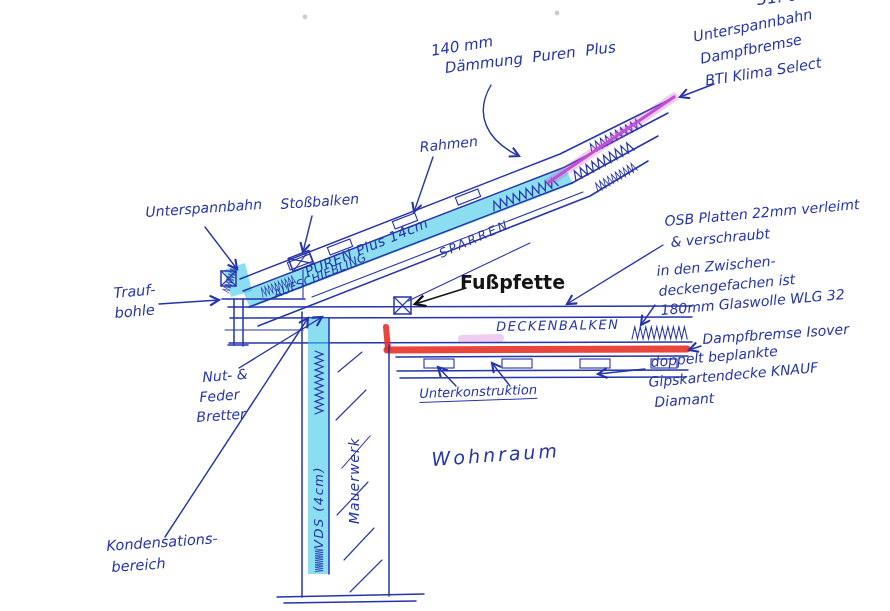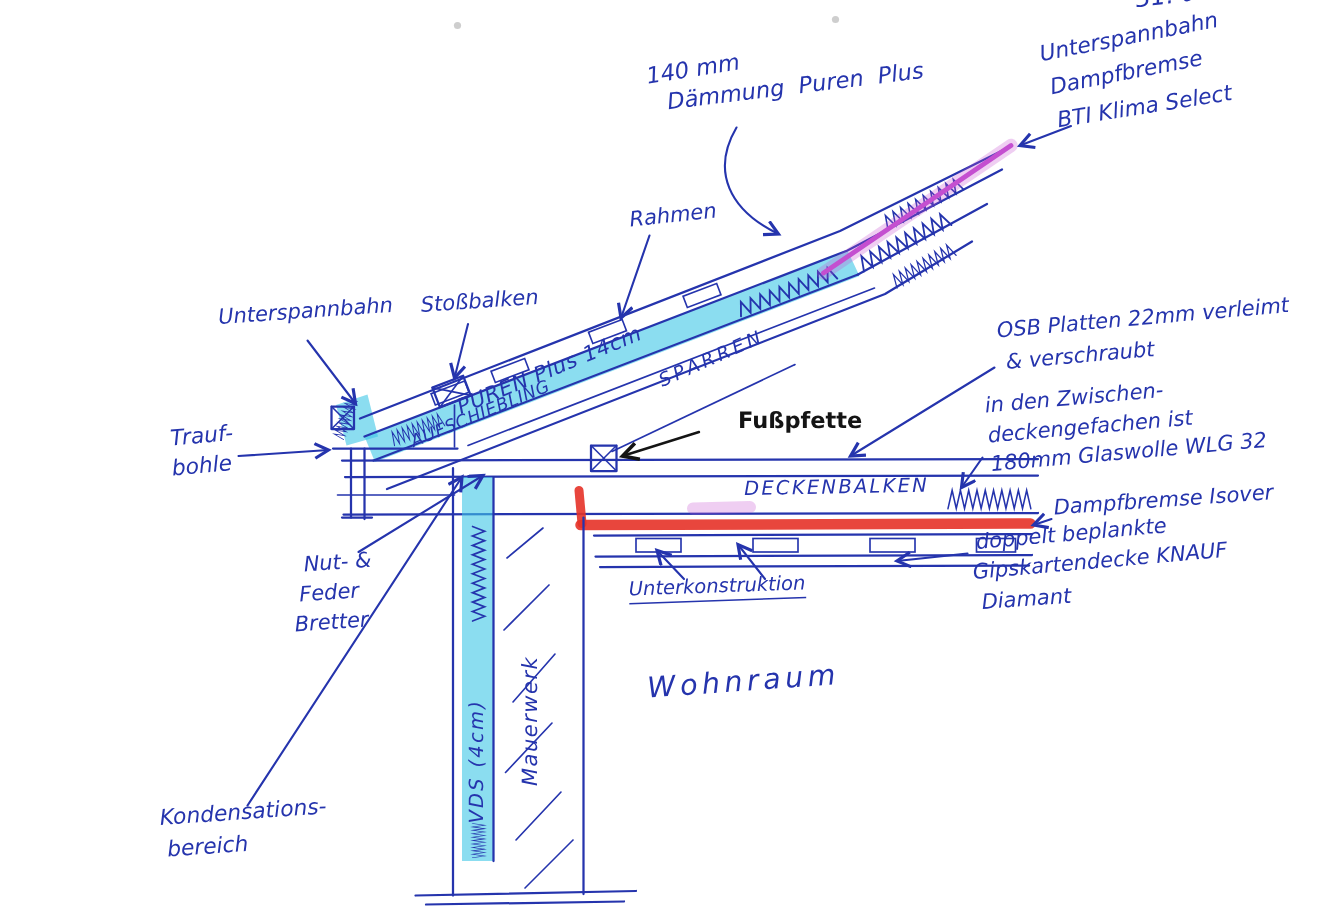--- a/index.html
+++ b/index.html
@@ -200,21 +200,21 @@
   <div class="hw" style="left:145px;top:205px;font-size:14px;transform:rotate(-4deg)">Unterspannbahn</div>
   <div class="hw" style="left:280px;top:197px;font-size:14px;transform:rotate(-4deg)">Stoßbalken</div>
 
   <div class="hw" style="left:113px;top:286px;font-size:14.5px;transform:rotate(-5deg)">Trauf-</div>
   <div class="hw" style="left:114px;top:306px;font-size:14.5px;transform:rotate(-5deg)">bohle</div>
 
   <div class="hw" style="left:303px;top:266px;font-size:14px;transform:rotate(-22.5deg);letter-spacing:.5px">PUREN Plus 14cm</div>
   <div class="hw" style="left:272px;top:289px;font-size:11.5px;transform:rotate(-22.5deg);letter-spacing:.5px">AUFSCHIEBLING</div>
   <div class="hw" style="left:437px;top:248px;font-size:12.5px;transform:rotate(-24deg);letter-spacing:2.5px">SPARREN</div>
 
-  <div class="typed" style="left:492px;top:271px;font-size:15px">Fußpfette</div>
+  <div class="typed" style="left:460px;top:271px;font-size:19px">Fußpfette</div>
 
   <div class="hw" style="left:664px;top:214px;font-size:14px;transform:rotate(-5deg)">OSB Platten 22mm verleimt</div>
   <div class="hw" style="left:670px;top:235px;font-size:14px;transform:rotate(-5deg)">&amp; verschraubt</div>
 
   <div class="hw" style="left:656px;top:264px;font-size:14px;transform:rotate(-5deg)">in den Zwischen-</div>
   <div class="hw" style="left:658px;top:284px;font-size:14px;transform:rotate(-5deg)">deckengefachen ist</div>
   <div class="hw" style="left:660px;top:303px;font-size:14px;transform:rotate(-5deg)">180mm Glaswolle WLG 32</div>
 
   <div class="hw" style="left:496px;top:320px;font-size:13px;transform:rotate(-1deg);letter-spacing:1.5px">DECKENBALKEN</div>
 

